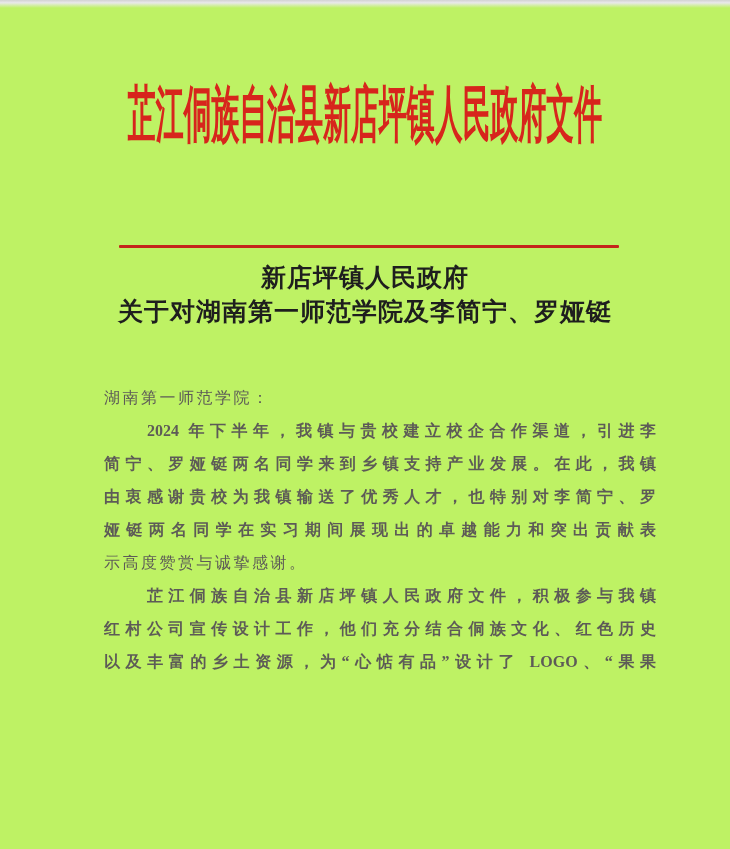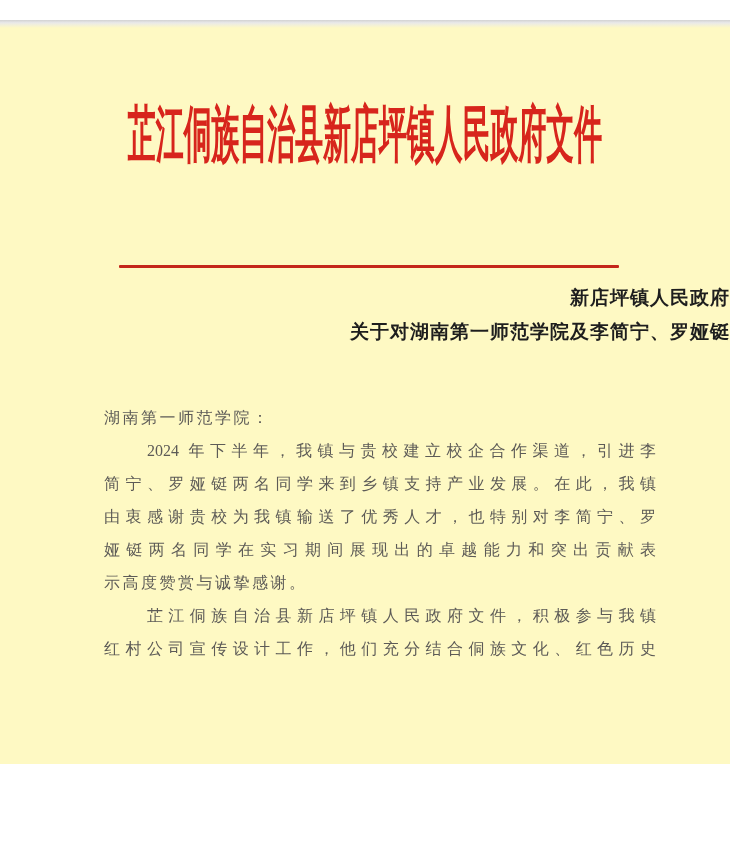--- a/index.html
+++ b/index.html
@@ -3,25 +3,24 @@
 <meta charset="utf-8">
 <style>
   html, body {
     margin: 0;
     padding: 0;
     background: #ffffff;
   }
   #page {
     position: relative;
     width: 730px;
-    height: 744px;
-    background: #fef9c3;
+    height: 849px;
+    background: #bef264;
     overflow: hidden;
     font-family: "Liberation Serif", "DejaVu Serif", serif;
-    margin-top: 20px;
   }
   
   #scan-edge {
     position: absolute;
     top: 0; left: 0; right: 0;
     height: 8px;
     background: linear-gradient(to bottom, #d2d2d2 0%, #e9e9e9 35%, rgba(255,255,255,0) 100%);
   }
   
   #letterhead {
@@ -51,23 +50,23 @@
     height: 3px;
     background: var(--rule-red, #c4261b);
     border-radius: 1px;
   }
   
   #doc-title {
     position: absolute;
     top: 261px;
     left: 0;
     width: 100%;
-    text-align: right;
+    text-align: center;
     font-weight: bold;
-    font-size: 19px;
+    font-size: 25px;
     line-height: 34px;
     color: var(--title-black, #1e1e1e);
     letter-spacing: 1px;
   }
   
   #body-text {
     position: absolute;
     left: 104px;
     top: 381px;
     width: 552px;
@@ -77,20 +76,21 @@
   }
   .body-line {
     height: 33px;
     white-space: nowrap;
   }
   .body-line.just {
     white-space: normal;
     text-align: justify;
     text-align-last: justify;
     overflow: hidden;
+    font-weight: bold;
   }
   .body-line.just::after {
     content: "";
     display: inline-block;
     width: 100%;
     height: 0;
   }
   .body-line.noj {
     text-align: left;
     letter-spacing: 2.5px;
@@ -115,14 +115,15 @@
 
   <div id="body-text">
     <div class="body-line noj">湖南第一师范学院：</div>
     <div class="body-line just">　　2024 年下半年，我镇与贵校建立校企合作渠道，引进李</div>
     <div class="body-line just">简宁、罗娅铤两名同学来到乡镇支持产业发展。在此，我镇</div>
     <div class="body-line just">由衷感谢贵校为我镇输送了优秀人才，也特别对李简宁、罗</div>
     <div class="body-line just">娅铤两名同学在实习期间展现出的卓越能力和突出贡献表</div>
     <div class="body-line noj">示高度赞赏与诚挚感谢。</div>
     <div class="body-line just">　　芷江侗族自治县新店坪镇人民政府文件，积极参与我镇</div>
     <div class="body-line just">红村公司宣传设计工作，他们充分结合侗族文化、红色历史</div>
+    <div class="body-line just">以及丰富的乡土资源，为“心惦有品”设计了 LOGO、“果果</div>
   </div>
 </div>
 
 </body></html>

